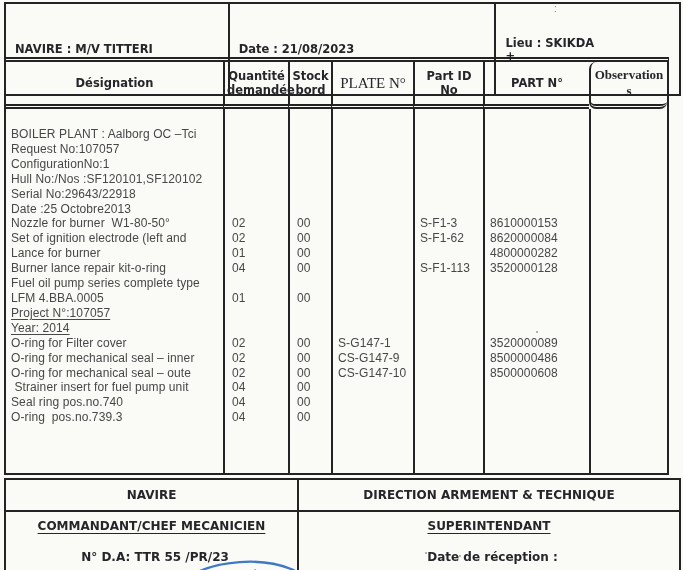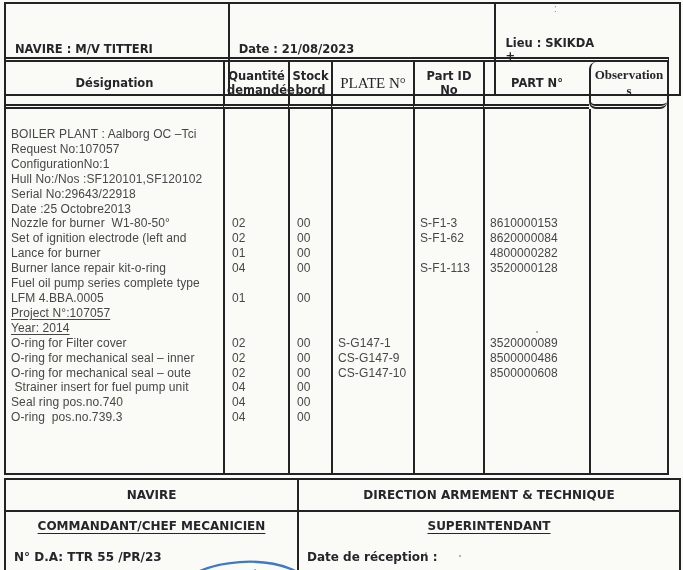--- a/index.html
+++ b/index.html
@@ -48,21 +48,21 @@
   #footer-table{position:absolute;left:4px;top:478px;width:677px;height:94px;
     border:2px solid var(--border);}
   #footer-table td{font-family:"DejaVu Sans",sans-serif;font-weight:bold;
     font-size:12px;color:var(--ink_label);}
   #footer-table td+td{border-left:2px solid var(--border);margin-top:12px;}
   #footer-table tr.row-a td{height:28px;text-align:center;vertical-align:middle;
     border-bottom:2px solid var(--border);}
   #footer-table tr.row-b td{vertical-align:top;}
   .sig-heading{margin-top:6px;text-align:center;
     text-decoration:underline;text-underline-offset:3px;}
-  .sig-bottom{margin-top:17px;padding-left:7px;text-align:left;}
+  .sig-bottom{margin-top:17px;padding-left:7px;text-align:center;}
 
   
   #stamp{position:absolute;left:160px;top:551px;width:164px;height:46px;}
 
   
   .artifact{position:absolute;color:#8a8a8a;font-size:10px;line-height:10px;}
   .dot{width:2px;height:2px;background:#9a9a9a;border-radius:50%;}
 </style>
 </head>
 <body>

